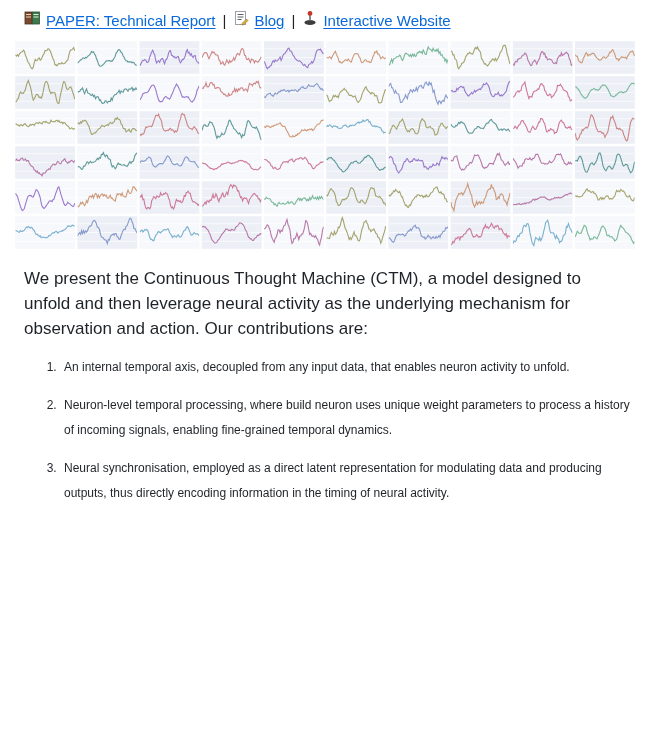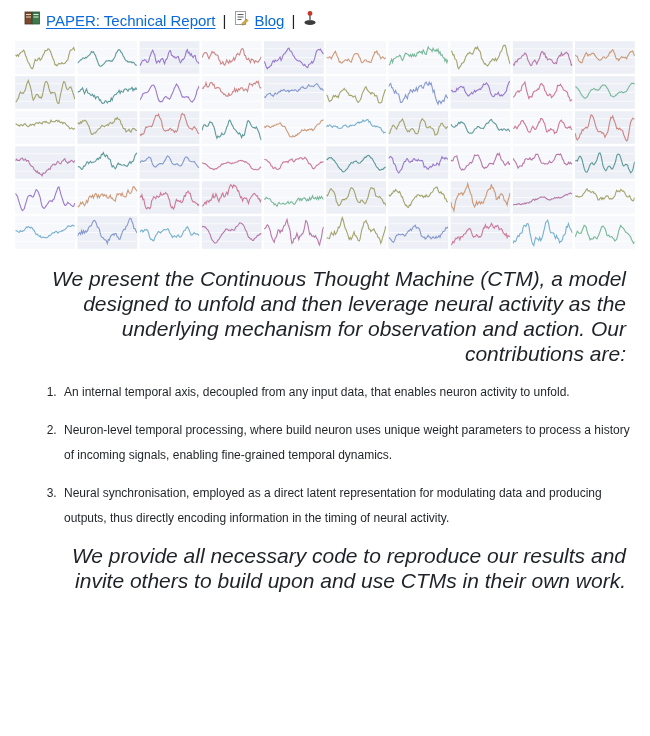--- a/index.html
+++ b/index.html
@@ -51,27 +51,26 @@
     height: 210px;
     margin: 0 auto 16px auto;
     background: #eef1f6;
     position: relative;
     overflow: hidden;
     display: block;
   }
   .banner svg { display: block; }
   
   .para {
-    font-size: 21px;
+    font-size: 17px;
     line-height: 25px;
     color: #1f2328;
     margin: 0 0 14px 0;
     padding: 0 6px 0 10px;
-    text-align: right;
-    font-style: italic;
+    text-align: left;
   }
   ol.contrib {
     margin: 0 0 12px 0;
     padding-left: 46px;
     font-size: 12px;
     line-height: 25px;
   }
   ol.contrib li {
     margin-bottom: 13px;
     padding-left: 4px;
@@ -109,20 +108,21 @@
     </span>
     <a href="#">Blog</a>
     <span class="sep">|</span>
     <span class="icon-joy">
       <svg width="16" height="16" viewBox="0 0 16 16">
         <ellipse cx="8" cy="12.5" rx="5.5" ry="2.6" fill="#3c3c3c"></ellipse>
         <rect x="7.2" y="4" width="1.6" height="7" fill="#6b6b6b"></rect>
         <circle cx="8" cy="3.4" r="2.4" fill="#c0392b"></circle>
       </svg>
     </span>
+    <a href="#">Interactive Website</a>
   </div>
 
   <div class="banner">
     <svg width="622" height="210" viewBox="0 0 622 210">
       <rect x="0" y="0" width="622" height="210" fill="#eef1f6"></rect>
       <g id="cells">
           <rect x="0.5" y="0.5" width="61.2" height="34" fill="#f7f8fb"></rect>
           <line x1="2" x2="60.2" y1="8.75" y2="8.75" stroke="#ffffff" stroke-width="0.7"></line>
           <line x1="2" x2="60.2" y1="17.5" y2="17.5" stroke="#ffffff" stroke-width="0.7"></line>
           <line x1="2" x2="60.2" y1="26.25" y2="26.25" stroke="#ffffff" stroke-width="0.7"></line>
@@ -488,15 +488,14 @@
 
   <p class="para">We present the Continuous Thought Machine (CTM), a model designed to unfold and then leverage neural activity as the underlying mechanism for observation and action. Our contributions are:</p>
 
   <ol class="contrib">
     <li>An internal temporal axis, decoupled from any input data, that enables neuron activity to unfold.</li>
     <li>Neuron-level temporal processing, where build neuron uses unique weight parameters to process a history of incoming signals, enabling fine-grained temporal dynamics.</li>
     <li>Neural synchronisation, employed as a direct latent representation for modulating data and producing outputs, thus directly encoding information in the timing of neural activity.</li>
   </ol>
 
 
-  <p class="para">We provide all necessary code to reproduce our results and invite others to build upon and use CTMs in their own work.</p>
 
 </div>
 
 </body></html>

